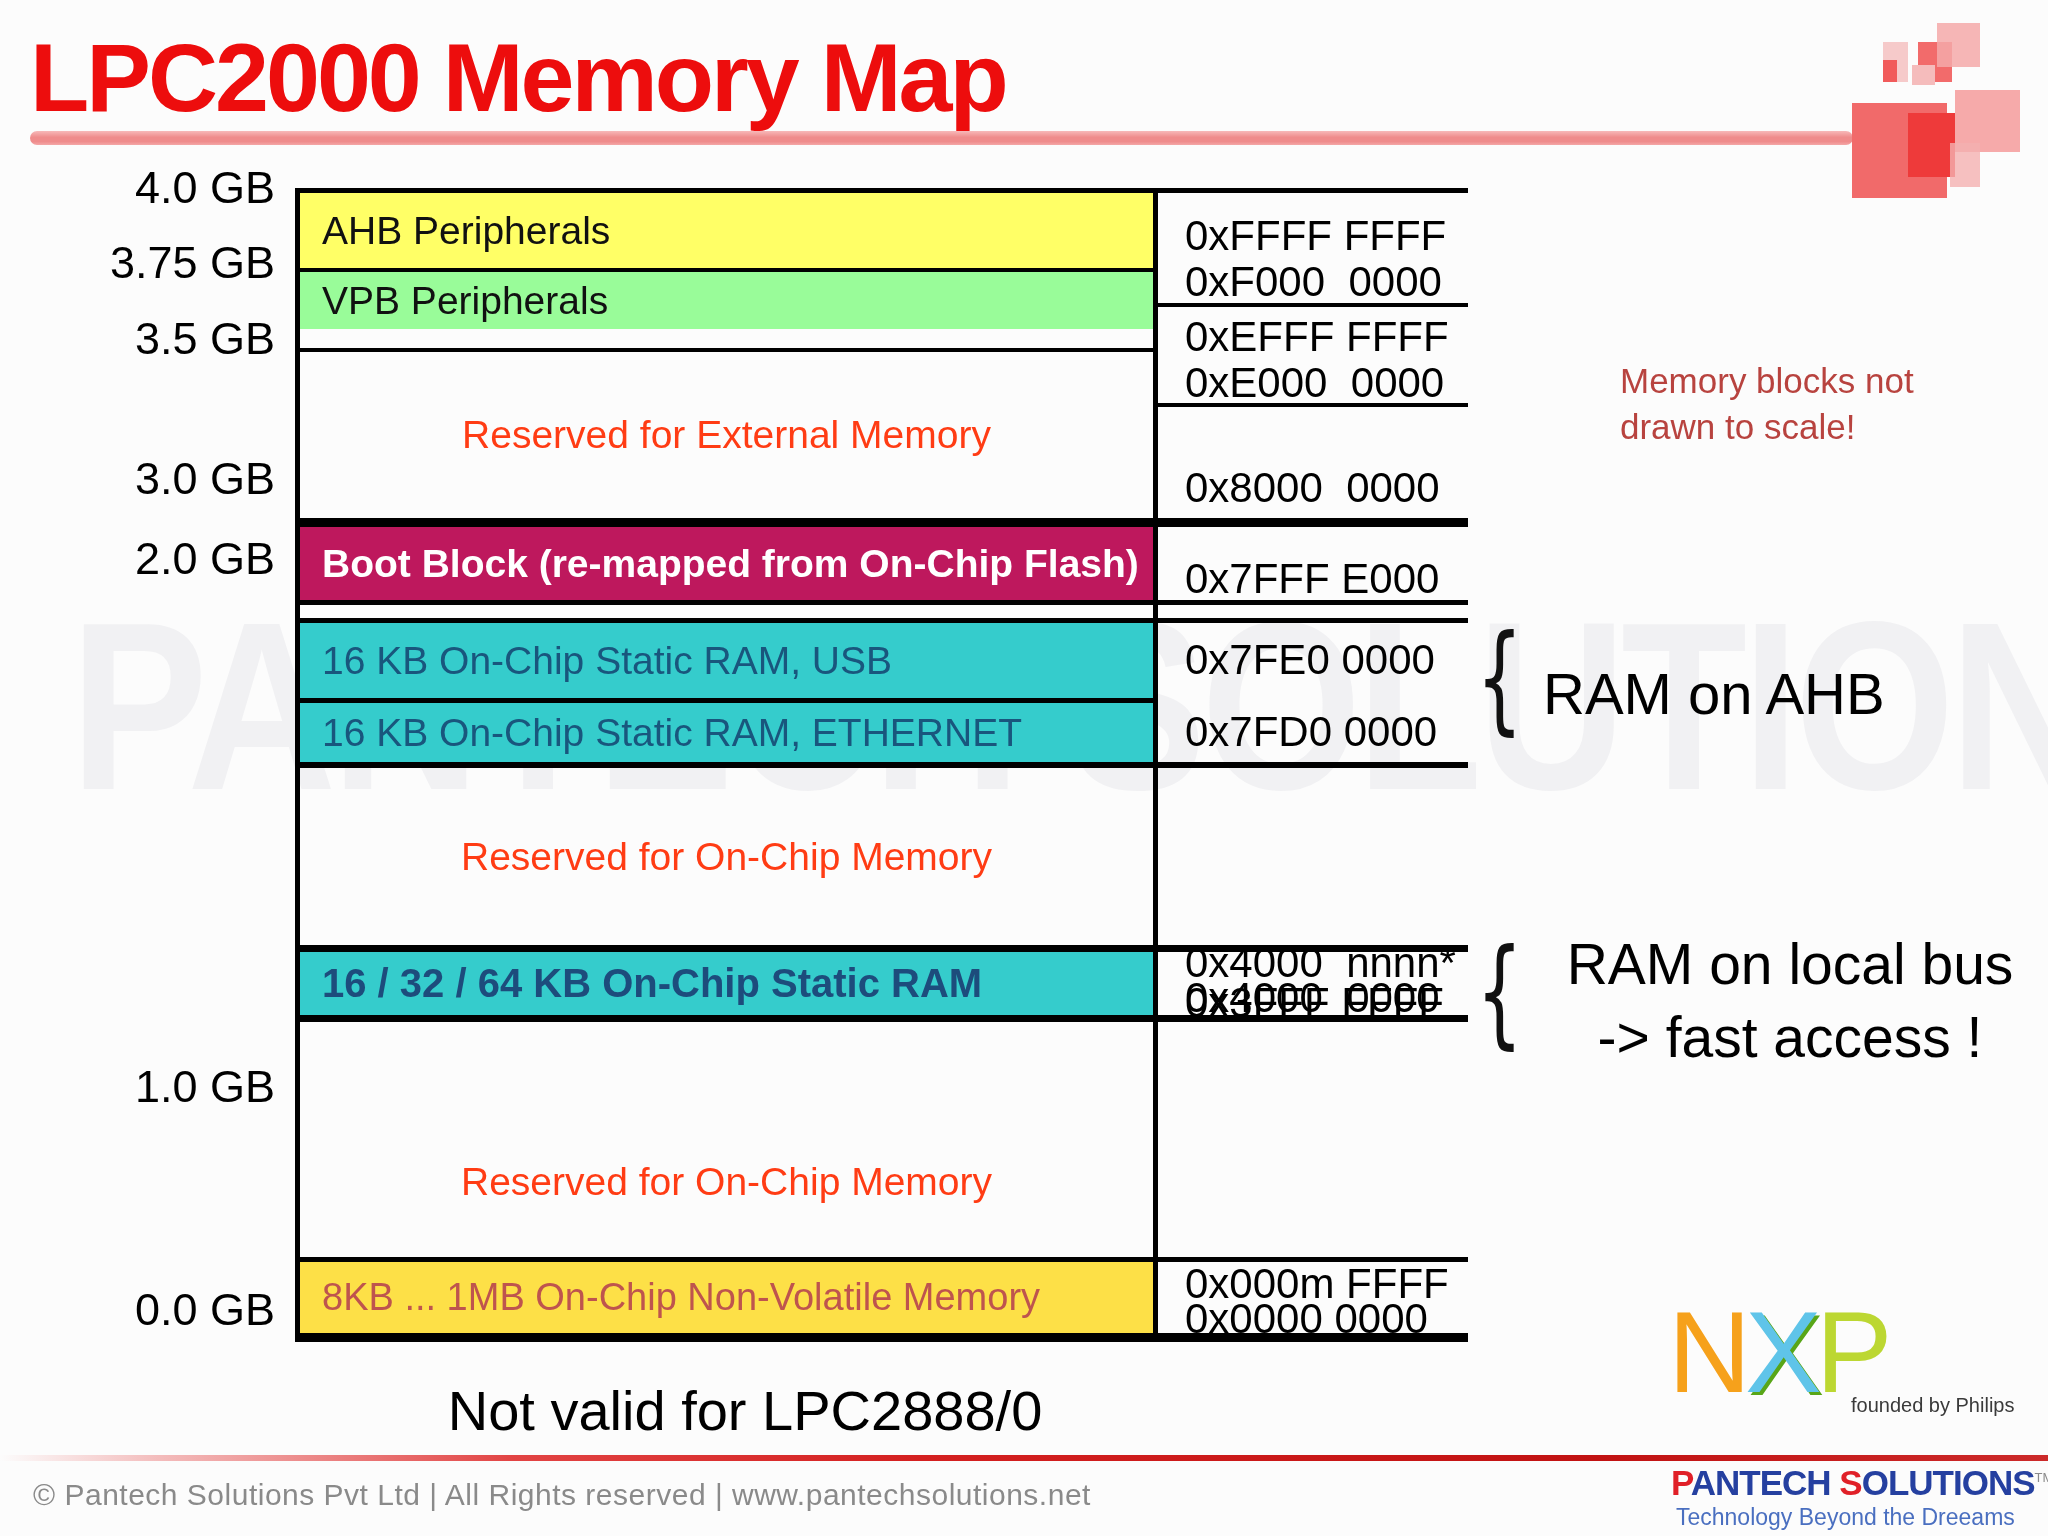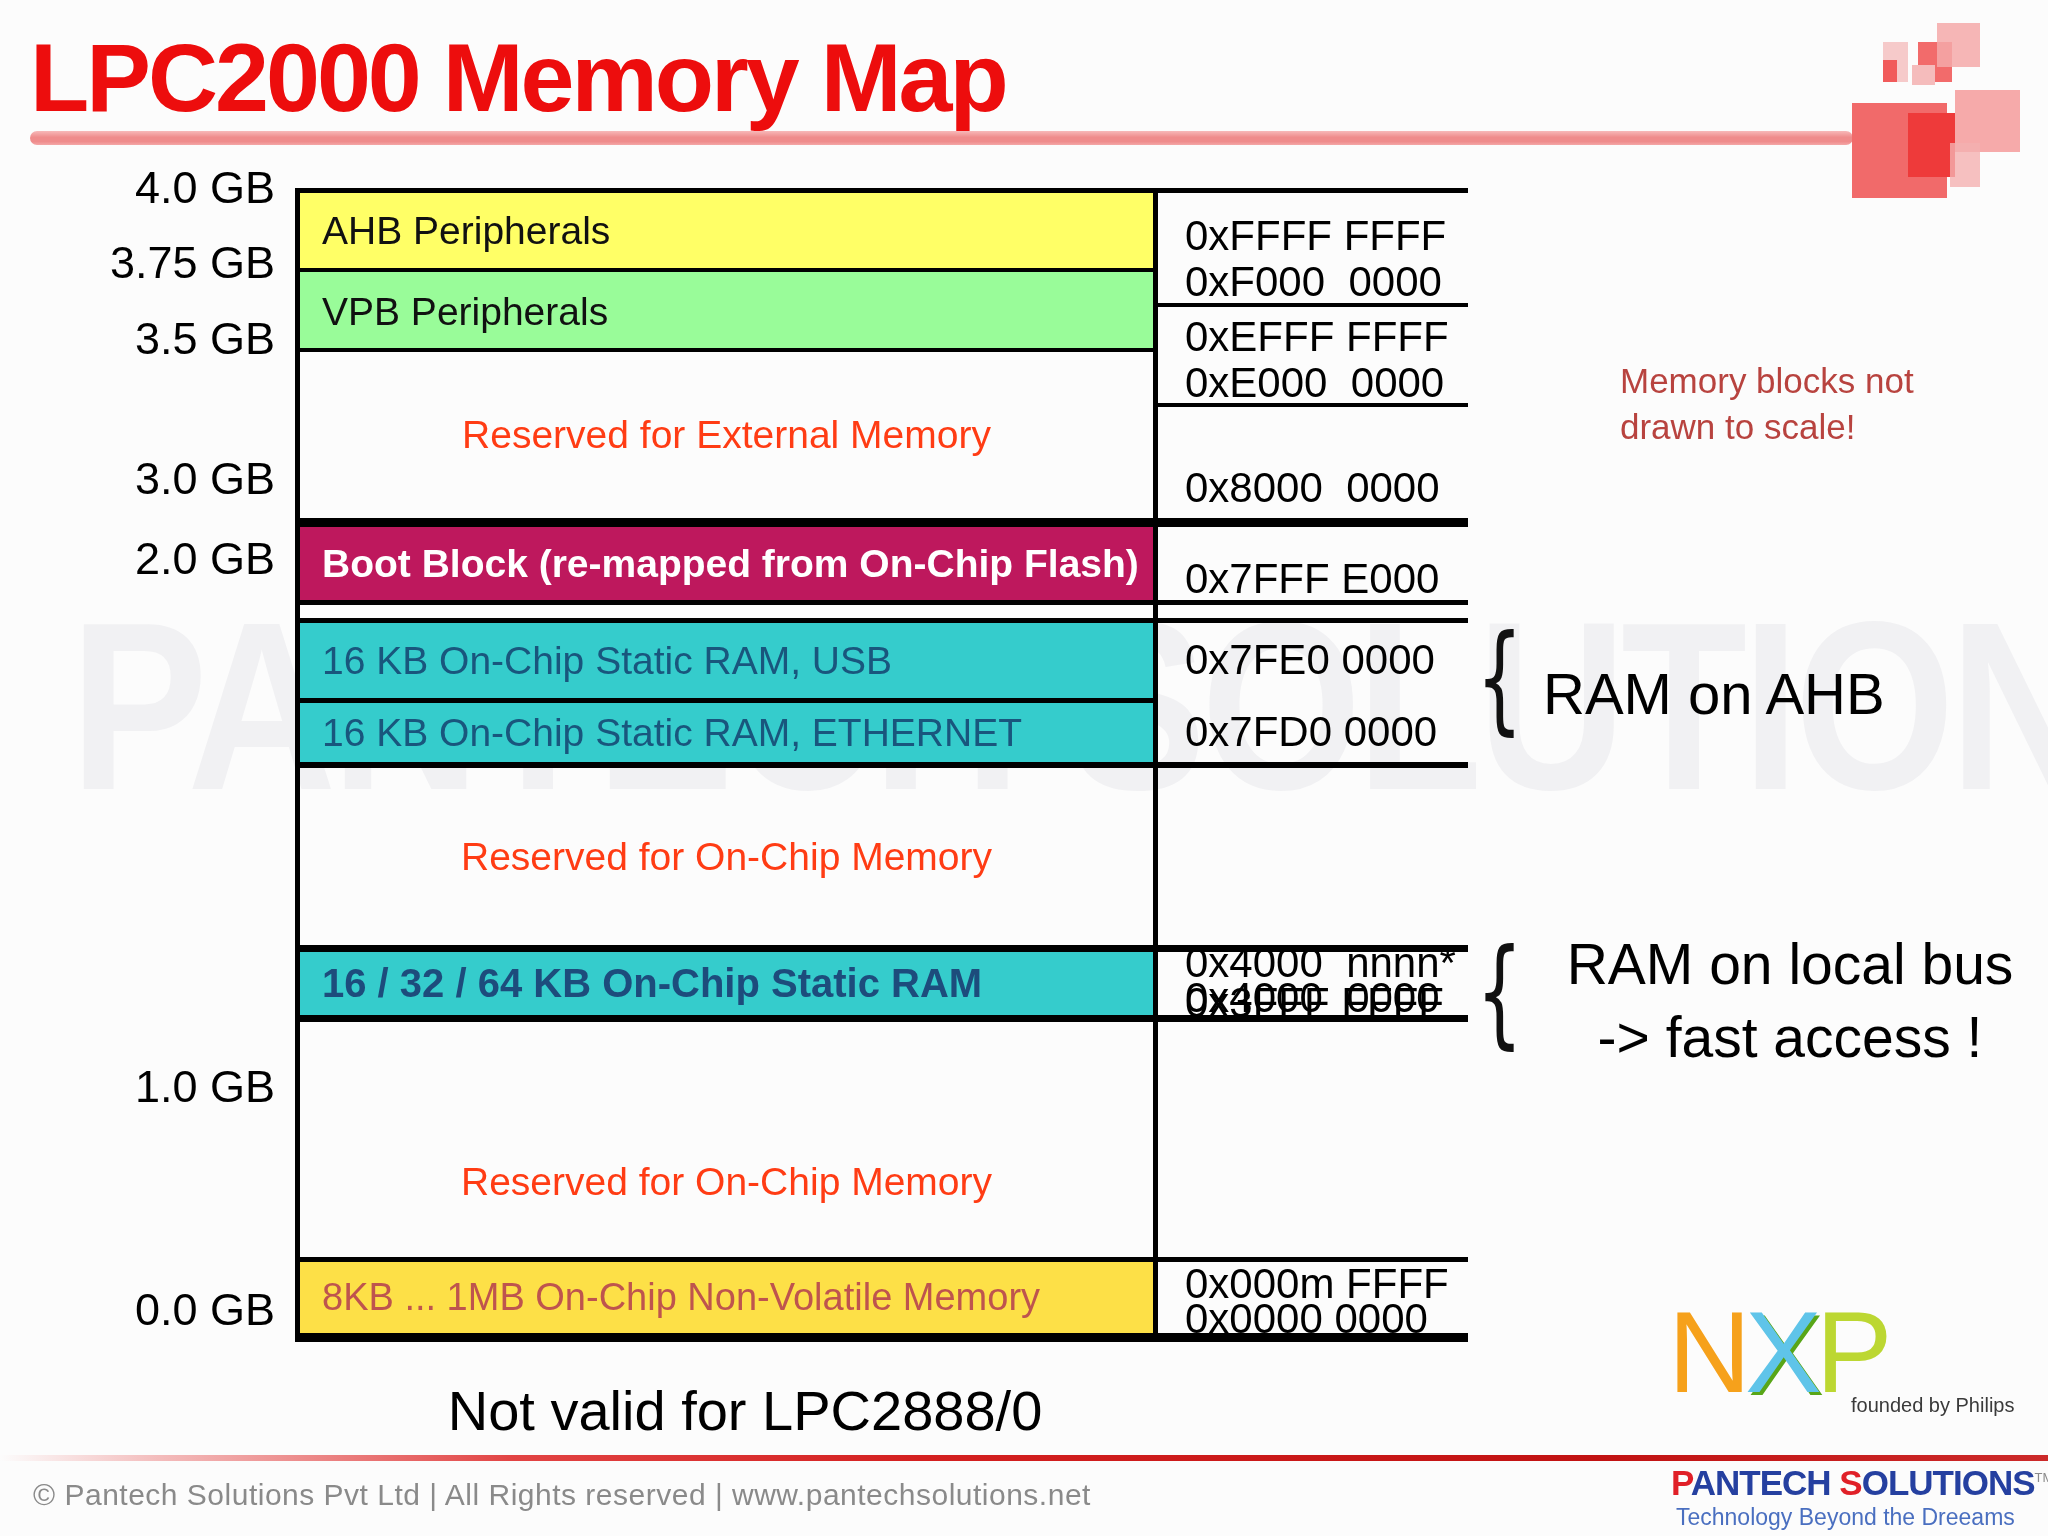--- a/index.html
+++ b/index.html
@@ -171,21 +171,21 @@
   <div class="hline" style="left:295px;top:268px;width:863px;height:4px;"></div>
   <div class="hline" style="left:295px;top:348px;width:863px;height:4px;"></div>
   <div class="hline" style="left:295px;top:698px;width:863px;height:5px;"></div>
 
   <div class="hline" style="left:1158px;top:303px;width:310px;height:4px;"></div>
   <div class="hline" style="left:1158px;top:403px;width:310px;height:4px;"></div>
 
   <div class="blk bg-yellow" style="top:193px;height:75px;">
     <span class="lbl">AHB Peripherals</span>
   </div>
-  <div class="blk bg-green" style="top:272px;height:79px;">
+  <div class="blk bg-green" style="top:272px;height:57px;">
     <span class="lbl">VPB Peripherals</span>
   </div>
   <div class="blk center txt-reserved" style="top:352px;height:166px;">
     <span class="lbl">Reserved for External Memory</span>
   </div>
   <div class="blk bg-blue txt-boot" style="top:527px;height:73px;">
     <span class="lbl">Boot Block (re-mapped from On-Chip Flash)</span>
   </div>
   <div class="blk bg-teal txt-ram" style="top:623px;height:76px;">
     <span class="lbl">16 KB On-Chip Static RAM, USB</span>

